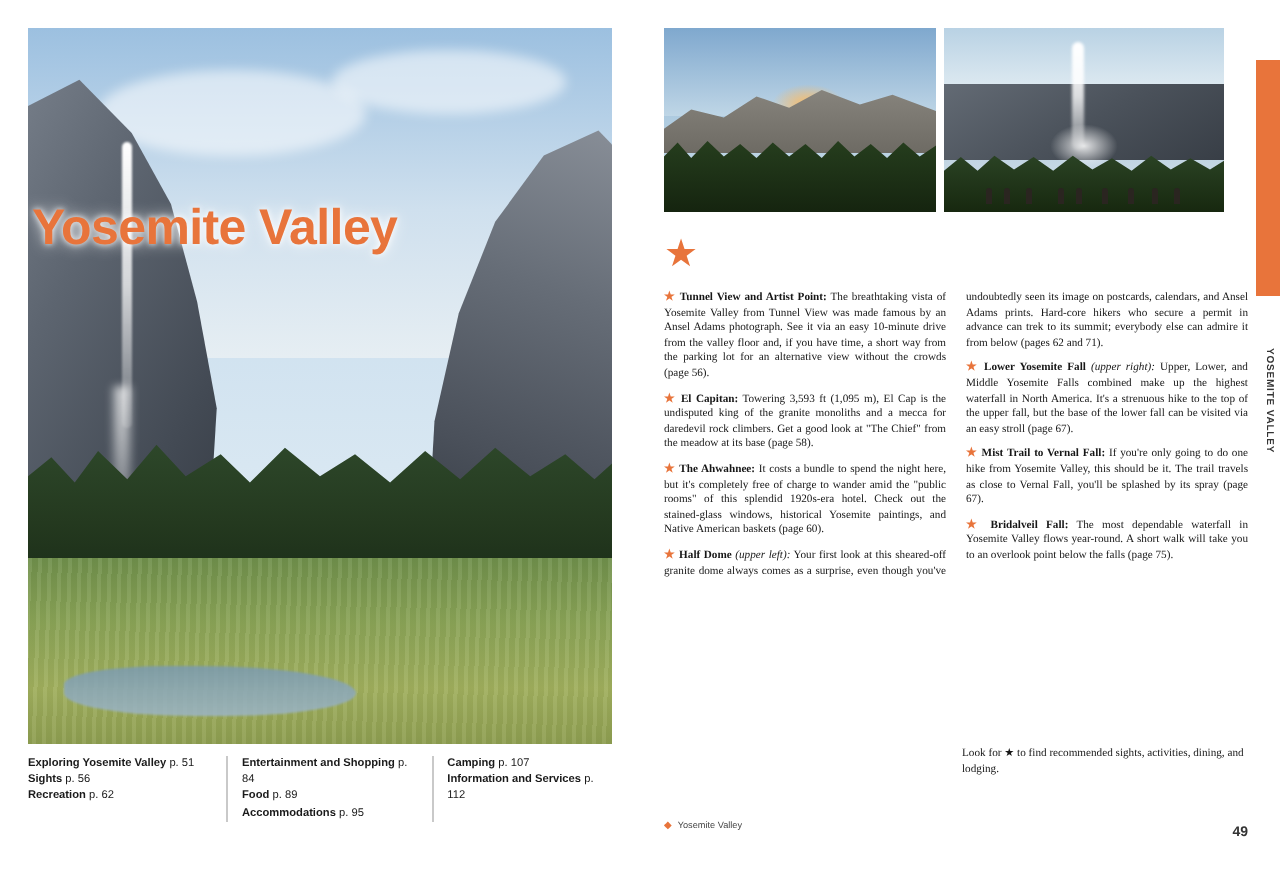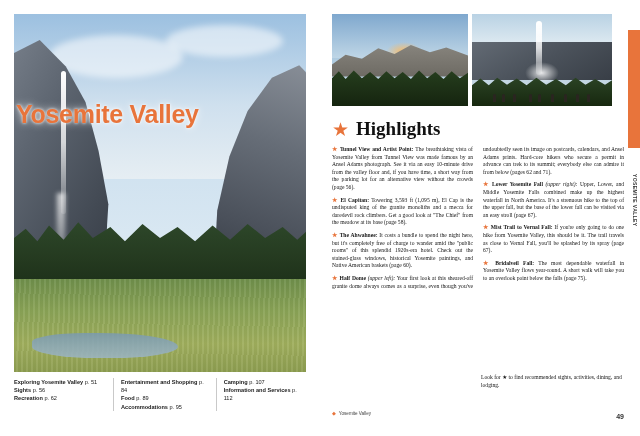--- a/index.html
+++ b/index.html
@@ -379,21 +379,20 @@
             <i style="left:90%"></i>
         </div>
       </div>
     </div>
 
     <div class="side-tab"></div>
     <div class="side-tab-label">YOSEMITE VALLEY</div>
 
     <div class="highlights-head">
       <span class="star-big">★</span>
-      <span class="highlights-title">Highlights</span>
     </div>
 
     <div class="cols">
 
       <p class="entry">
         <span class="star">★</span>
         <span class="name">Tunnel View and Artist Point:</span><span> The breathtaking vista of Yosemite Valley from Tunnel View was made famous by an Ansel Adams photograph. See it via an easy 10-minute drive from the valley floor and, if you have time, a short way from the parking lot for an alternative view without the crowds (page 56).</span>
       </p>
 
       <p class="entry">

